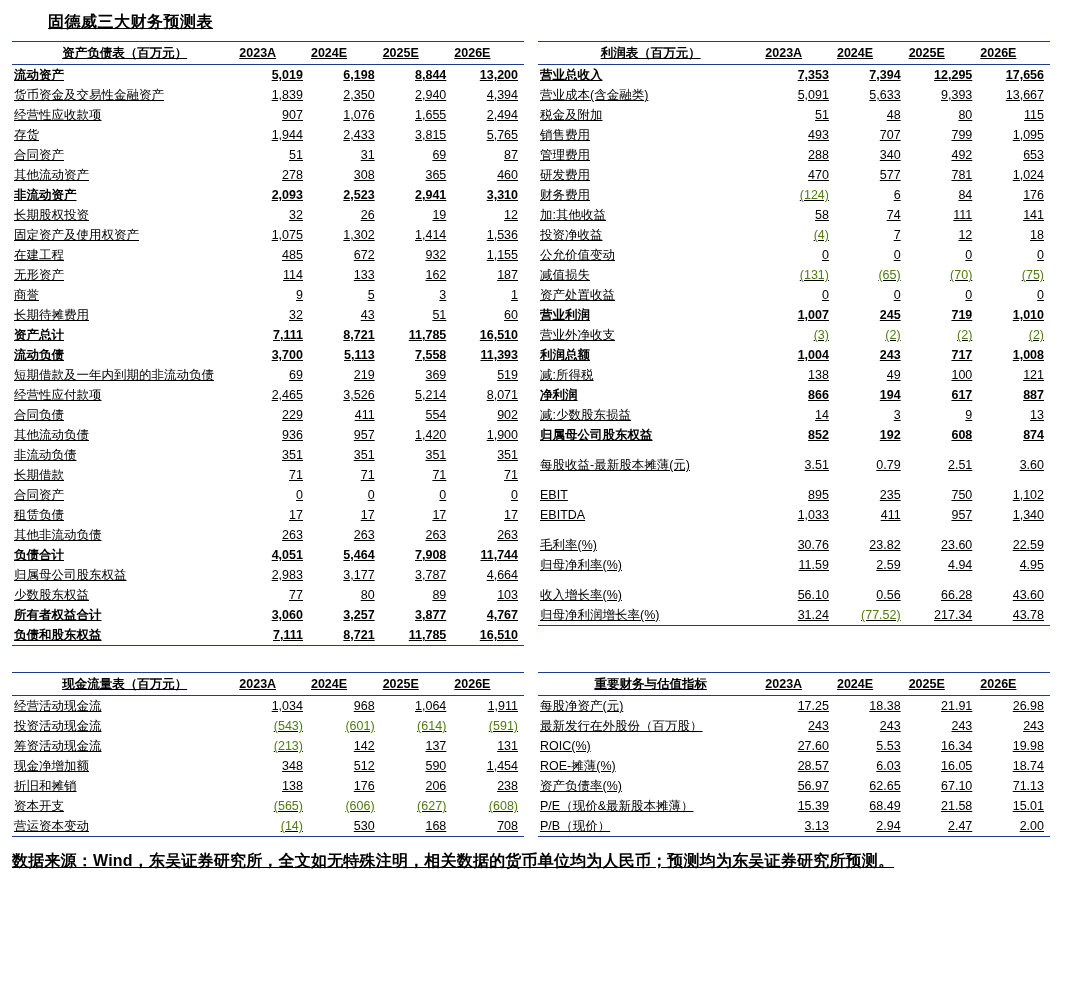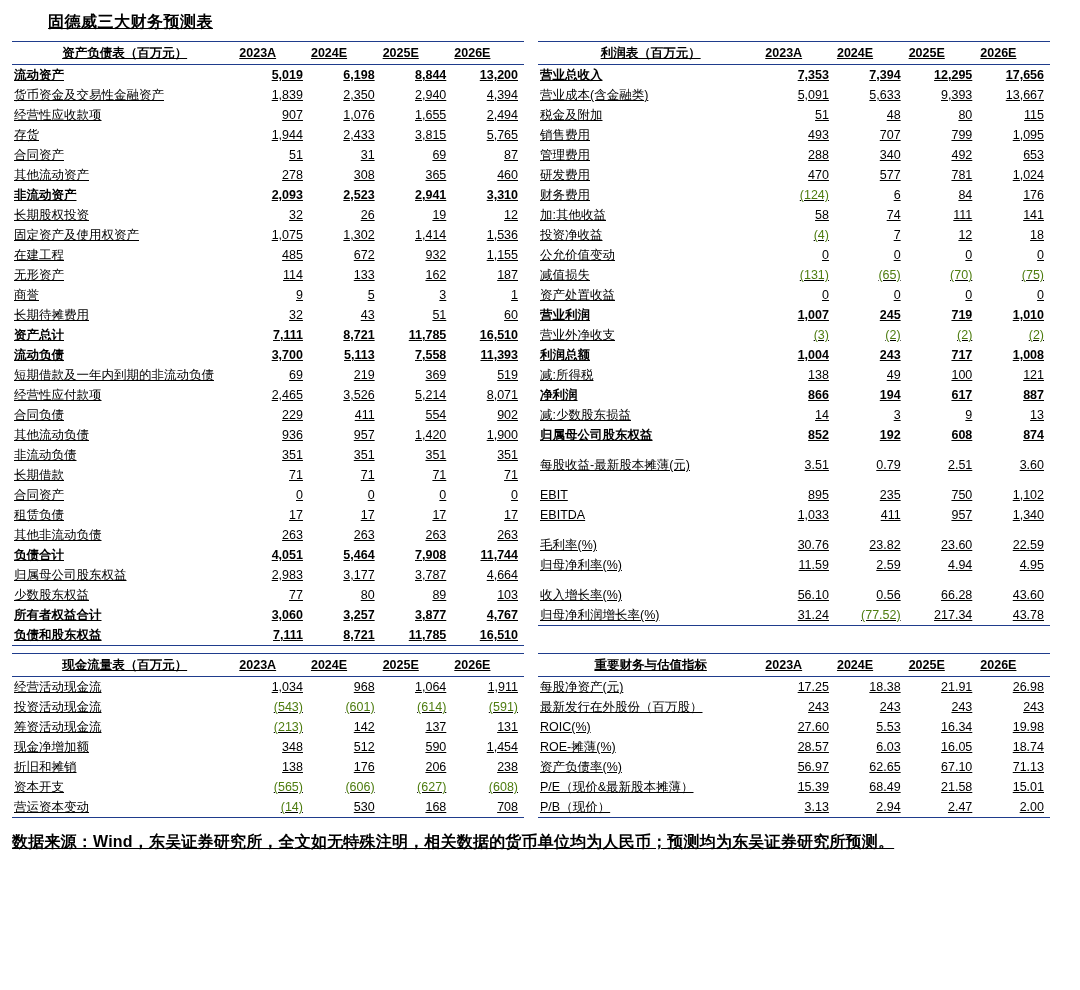--- a/index.html
+++ b/index.html
@@ -77,21 +77,21 @@
   .neg { color: #4d7c0f; }
   tr.lastrow td {
     border-bottom: 1.6px solid #1f3c8c;
   }
   tr.sep td {
     height: 10px;
     line-height: 10px;
     padding: 0;
   }
   .bottom-block {
-    margin-top: 7px;
+    margin-top: 26px;
   }
   .source {
     margin-top: 14px;
     font-size: 16px;
     font-weight: bold;
     letter-spacing: 0.2px;
   }
 </style>
 </head>
 <body>

